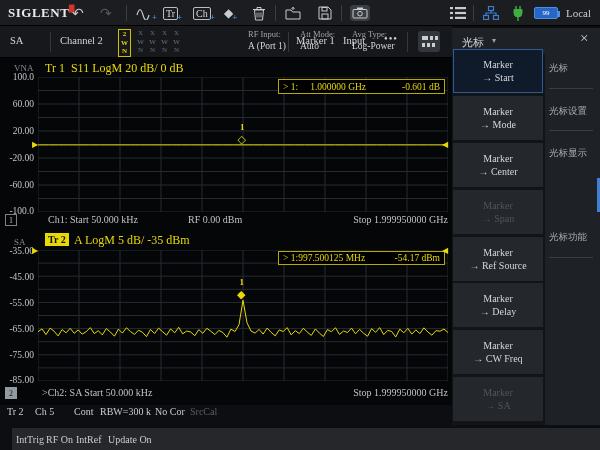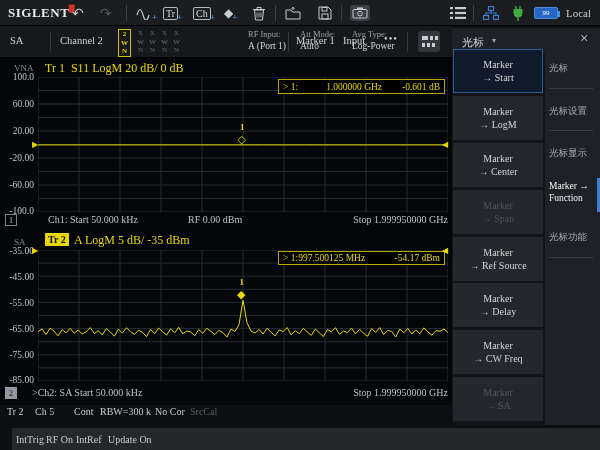--- a/index.html
+++ b/index.html
@@ -252,21 +252,21 @@
     </svg>
   <span class="axlbl" style="left:0; top:72px">100.0</span>
   <span class="axlbl" style="left:0; top:99px">60.00</span>
   <span class="axlbl" style="left:0; top:126px">20.00</span>
   <span class="axlbl" style="left:0; top:153px">-20.00</span>
   <span class="axlbl" style="left:0; top:180px">-60.00</span>
   <span class="axlbl" style="left:0; top:206px">-100.0</span>
 
   <div class="mbox" style="left:278px; top:79px; width:167px; height:15px">
     <span>&gt; 1:</span>
-      <span style="margin-left:28px">1.000000 GHz</span>
+      <span style="margin-left:12px">1.000000 GHz</span>
       <span class="sp"></span>
       <span>-0.601 dB</span>
   </div>
 
   <span class="edge-arrow" style="left:32px; top:141px">▶</span>
   <span class="edge-arrow" style="left:442px; top:141px">◀</span>
   <span class="mk-d" id="vna-mdia" style="left: 237.5px; top: 133.906px;">◇</span>
   <span class="mk-n" id="vna-mnum" style="left: 240px; top: 121.906px;">1</span>
 
   <div class="ftr" style="top:214px">
@@ -321,21 +321,21 @@
       <span>-54.17 dBm</span>
   </div>
 
   <span class="edge-arrow" style="left:32px; top:247px">▶</span>
   <span class="edge-arrow" style="left:442px; top:247px">◀</span>
   <span class="mk-d" id="sa-mdia" style="left: 236.988px; top: 289.225px;">◆</span>
   <span class="mk-n" id="sa-mnum" style="left: 239.488px; top: 277.225px;">1</span>
 
   <div class="ftr" style="top:387px">
     <span class="chbox fill">2</span>
-    <span class="abs" style="left:32px">&gt;Ch2: SA Start 50.000 kHz</span>
+    <span class="abs" style="left:42px">&gt;Ch2: SA Start 50.000 kHz</span>
     <span class="abs" style="right:4px">Stop 1.999950000 GHz</span>
   </div>
 
   <span class="stat" style="left:7px">Tr 2</span>
   <span class="stat" style="left:35px">Ch 5</span>
   <span class="stat" style="left:74px">Cont</span>
   <span class="stat" style="left:100px">RBW=300 k</span>
   <span class="stat" style="left:155px">No Cor</span>
   <span class="stat" style="left:190px; color:#5a5f64">SrcCal</span>
 
@@ -372,21 +372,21 @@
   <span class="ptitle">光标</span>
   <span class="pcaret">▾</span>
   <span class="pclose">×</span>
 
   <div class="pbtn active" style="top:49px">
     <div>Marker</div>
       <div>→ Start</div>
   </div>
   <div class="pbtn" style="top:96px">
     <div>Marker</div>
-      <div>→ LogM</div>
+      <div>→ Mode</div>
   </div>
   <div class="pbtn" style="top:143px">
     <div>Marker</div>
       <div>→ Center</div>
   </div>
   <div class="pbtn disabled" style="top:190px">
     <div>Marker</div>
       <div>→ Span</div>
   </div>
   <div class="pbtn" style="top:237px">
@@ -404,18 +404,17 @@
   <div class="pbtn disabled" style="top:377px">
     <div>Marker</div>
       <div>→ SA</div>
   </div>
 
   <div class="pmenu" style="top:62px">光标</div>
   <div class="psep" style="top:88px"></div>
   <div class="pmenu" style="top:105px">光标设置</div>
   <div class="psep" style="top:130px"></div>
   <div class="pmenu" style="top:147px">光标显示</div>
-  <div class="pmenu active" style="top:180px">Marker → Function</div>
   <div class="pbar" style="top:178px; height:34px"></div>
   <div class="pmenu" style="top:231px">光标功能</div>
   <div class="psep" style="top:257px"></div>
 
 </div>
 
 </body></html>

